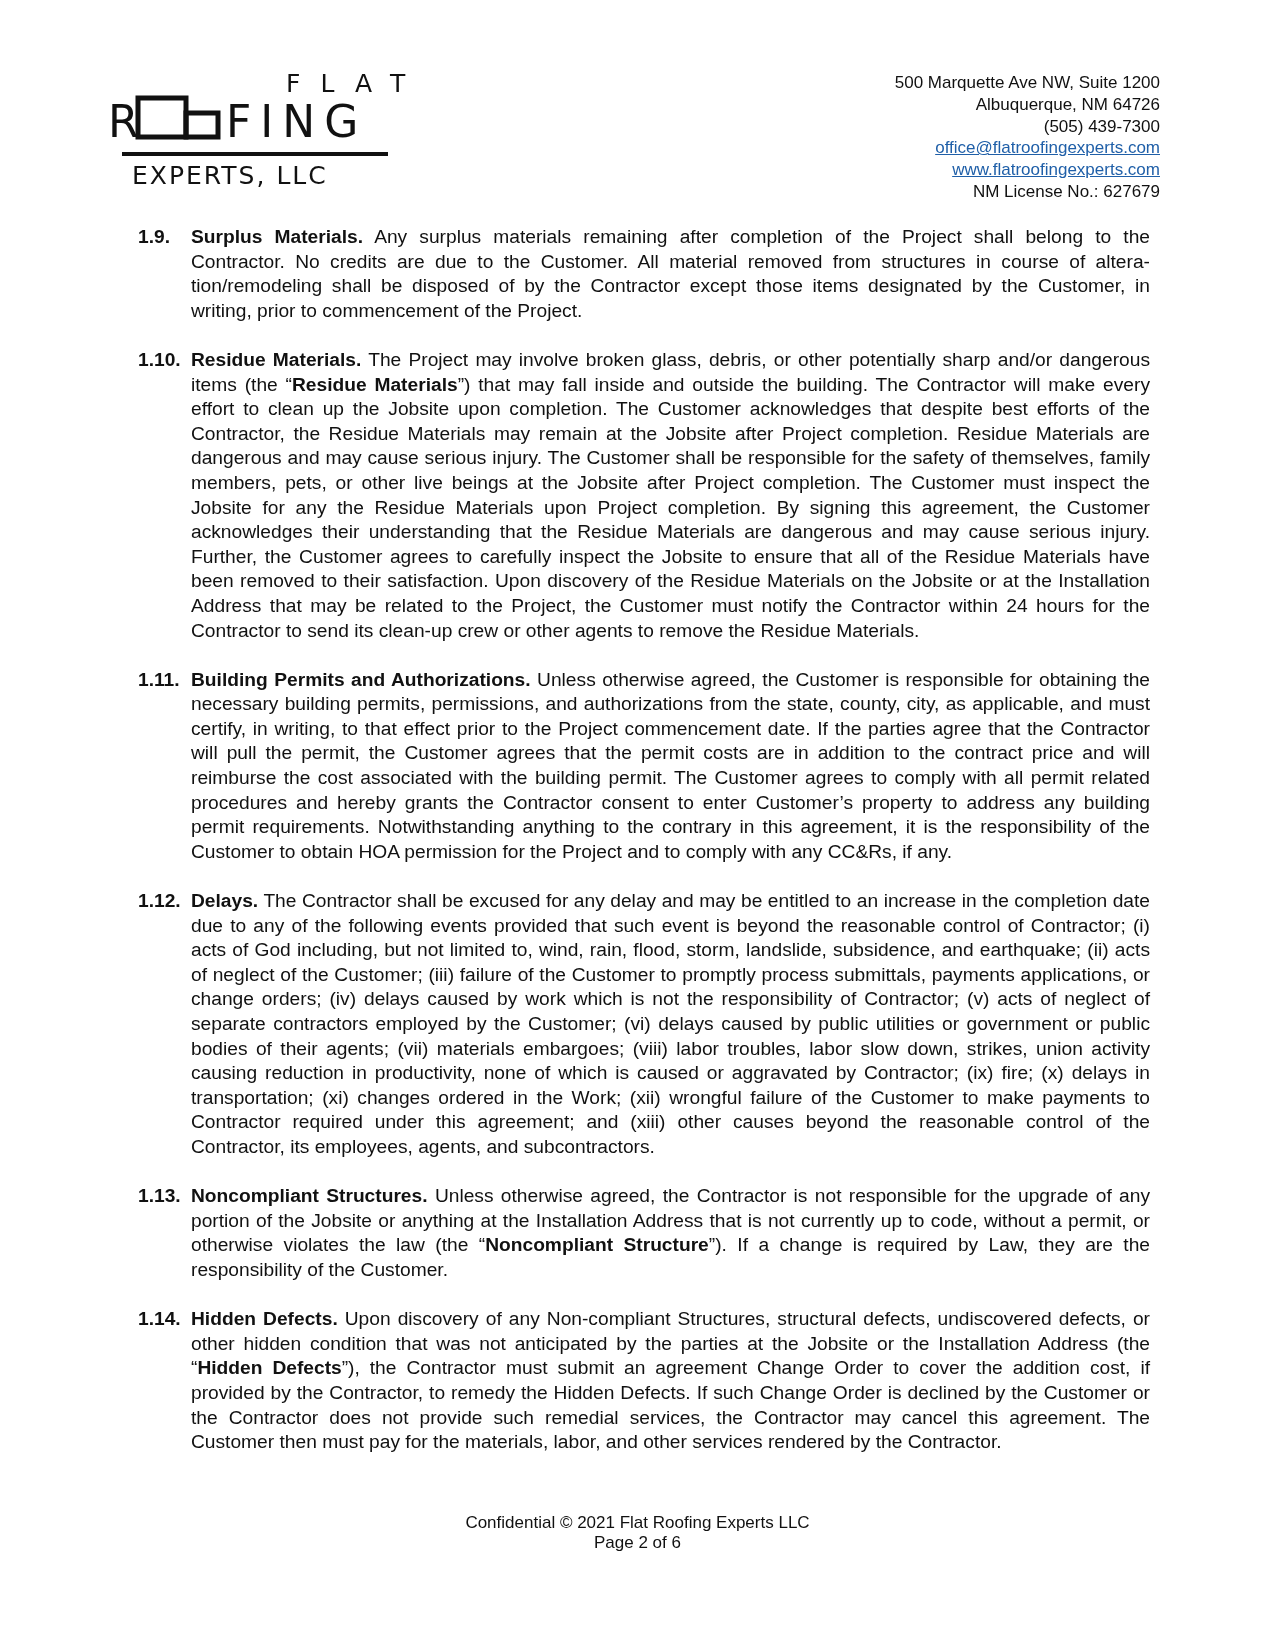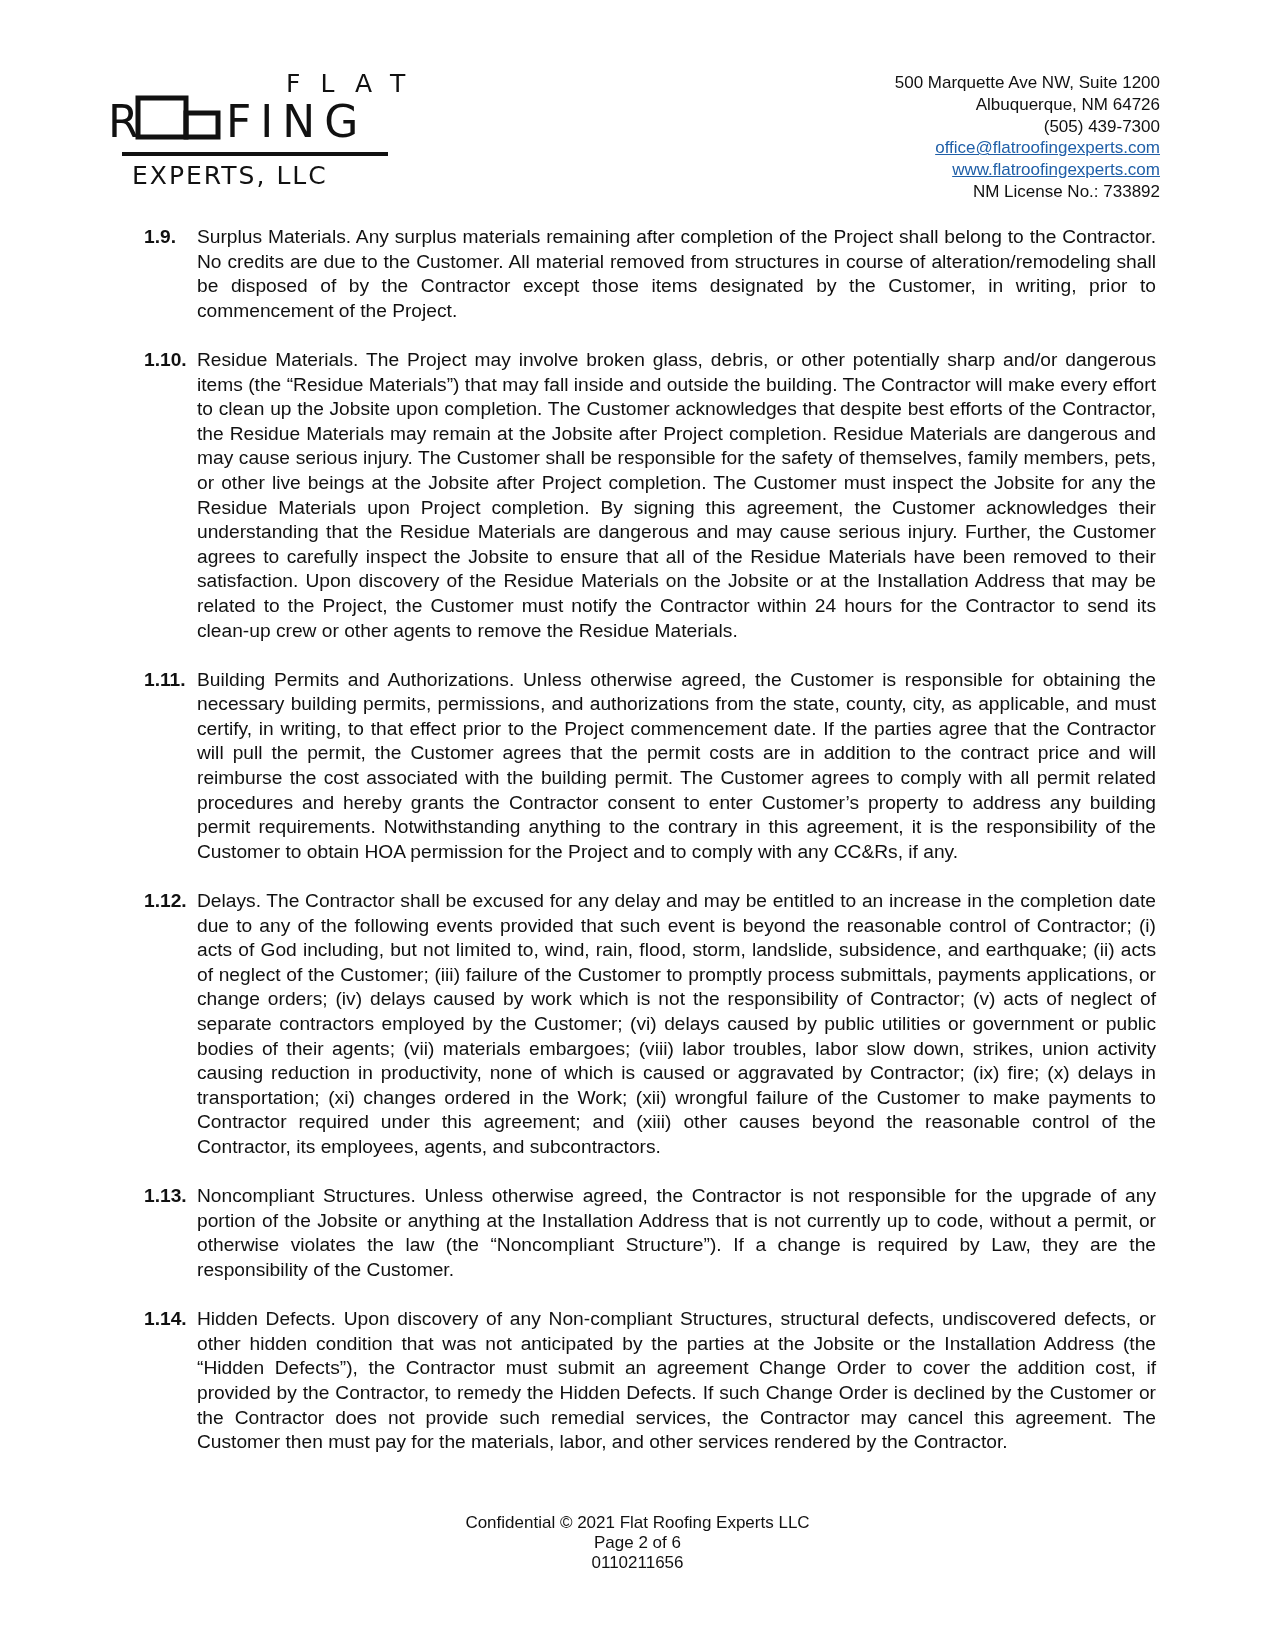--- a/index.html
+++ b/index.html
@@ -2,25 +2,25 @@
 <html><head>
 <meta charset="utf-8">
 <style>
   html, body { margin: 0; padding: 0; background: #ffffff; }
   body { width: 1275px; height: 1650px; position: relative; overflow: hidden;
          font-family: "Liberation Sans", sans-serif; color: #111; }
   .logo { position: absolute; left: 108px; top: 70px; width: 305px; height: 118px; }
   .address { position: absolute; right: 115px; top: 72px; text-align: right;
              font-size: 17px; line-height: 21.8px; margin-left: 35px; }
   .address a { color: #1f5fa8; text-decoration: underline; }
-  .sections { position: absolute; left: 144px; top: 225px; width: 1012px; }
+  .sections { position: absolute; left: 138px; top: 225px; width: 1012px; }
   .section { position: relative; padding-left: 53px; font-size: 19.2px; line-height: 24.6px;
              text-align: justify; margin-bottom: 24.6px; hyphens: manual; }
   .section .num { position: absolute; left: 0; top: 0; font-weight: bold; }
-  .section b { font-weight: normal; }
+  .section b { font-weight: bold; }
   .footer { position: absolute; left: 0; width: 1275px; top: 1513px; text-align: center;
             font-size: 17px; line-height: 20px; }
 </style>
 </head>
 <body>
 
 <div class="logo">
   <svg width="305" height="118" viewBox="0 0 305 118">
     <text x="178" y="22" font-family="DejaVu Sans, sans-serif" font-size="25" letter-spacing="20" fill="#111">FLAT</text>
     <text x="0" y="67" font-family="DejaVu Sans, sans-serif" font-size="44" fill="#111">R</text>
@@ -31,29 +31,28 @@
     <text x="24" y="114" font-family="DejaVu Sans, sans-serif" font-size="25" letter-spacing="2" fill="#111">EXPERTS, LLC</text>
   </svg>
 </div>
 
 <div class="address">
   <div>500 Marquette Ave NW, Suite 1200</div>
   <div>Albuquerque, NM 64726</div>
   <div>(505) 439-7300</div>
   <div><a>office@flatroofingexperts.com</a></div>
   <div><a>www.flatroofingexperts.com</a></div>
-  <div>NM License No.: 733892</div>
+  <div>NM License No.: 627679</div>
 </div>
 
 <div class="sections" id="sections">
     <div class="section"><span class="num">1.9.</span><b>Surplus Materials.</b><span> Any surplus materials remaining after completion of the Project shall belong to the Contractor. No credits are due to the Customer. All material removed from structures in course of altera­tion/remodeling shall be disposed of by the Contractor except those items designated by the Customer, in writing, prior to commencement of the Project.</span></div>
     <div class="section"><span class="num">1.10.</span><b>Residue Materials.</b><span> The Project may involve broken glass, debris, or other potentially sharp and/or dan­gerous items (the “</span><b>Residue Materials</b><span>”) that may fall inside and outside the building. The Contractor will make every effort to clean up the Jobsite upon completion. The Customer acknowledges that despite best efforts of the Contractor, the Residue Materials may remain at the Jobsite after Project completion. Resi­due Materials are dangerous and may cause serious injury. The Customer shall be responsible for the safety of themselves, family members, pets, or other live beings at the Jobsite after Project completion. The Customer must inspect the Jobsite for any the Residue Materials upon Project completion. By signing this agreement, the Customer acknowledges their understanding that the Residue Materials are danger­ous and may cause serious injury. Further, the Customer agrees to carefully inspect the Jobsite to ensure that all of the Residue Materials have been removed to their satisfaction. Upon discovery of the Residue Materials on the Jobsite or at the Installation Address that may be related to the Project, the Customer must notify the Contractor within 24 hours for the Contractor to send its clean-up crew or other agents to remove the Residue Materials.</span></div>
     <div class="section"><span class="num">1.11.</span><b>Building Permits and Authorizations.</b><span> Unless otherwise agreed, the Customer is responsible for obtain­ing the necessary building permits, permissions, and authorizations from the state, county, city, as appli­cable, and must certify, in writing, to that effect prior to the Project commencement date. If the parties agree that the Contractor will pull the permit, the Customer agrees that the permit costs are in addition to the contract price and will reimburse the cost associated with the building permit. The Customer agrees to comply with all permit related procedures and hereby grants the Contractor consent to enter Customer’s property to address any building permit requirements. Notwithstanding anything to the contrary in this agreement, it is the responsibility of the Customer to obtain HOA permission for the Project and to comply with any CC&amp;Rs, if any.</span></div>
     <div class="section"><span class="num">1.12.</span><b>Delays.</b><span> The Contractor shall be excused for any delay and may be entitled to an increase in the comple­tion date due to any of the following events provided that such event is beyond the reasonable control of Contractor; (i) acts of God including, but not limited to, wind, rain, flood, storm, landslide, subsidence, and earthquake; (ii) acts of neglect of the Customer; (iii) failure of the Customer to promptly process submittals, payments applications, or change orders; (iv) delays caused by work which is not the responsibility of Contractor; (v) acts of neglect of separate contractors employed by the Customer; (vi) delays caused by public utilities or government or public bodies of their agents; (vii) materials embargoes; (viii) labor trou­bles, labor slow down, strikes, union activity causing reduction in productivity, none of which is caused or aggravated by Contractor; (ix) fire; (x) delays in transportation; (xi) changes ordered in the Work; (xii) wrongful failure of the Customer to make payments to Contractor required under this agreement; and (xiii) other causes beyond the reasonable control of the Contractor, its employees, agents, and subcontractors.</span></div>
     <div class="section"><span class="num">1.13.</span><b>Noncompliant Structures.</b><span> Unless otherwise agreed, the Contractor is not responsible for the upgrade of any portion of the Jobsite or anything at the Installation Address that is not currently up to code, without a permit, or otherwise violates the law (the “</span><b>Noncompliant Structure</b><span>”). If a change is required by Law, they are the responsibility of the Customer.</span></div>
     <div class="section"><span class="num">1.14.</span><b>Hidden Defects.</b><span> Upon discovery of any Non-compliant Structures, structural defects, undiscovered de­fects, or other hidden condition that was not anticipated by the parties at the Jobsite or the Installation Address (the “</span><b>Hidden Defects</b><span>”), the Contractor must submit an agreement Change Order to cover the addition cost, if provided by the Contractor, to remedy the Hidden Defects. If such Change Order is de­clined by the Customer or the Contractor does not provide such remedial services, the Contractor may cancel this agreement. The Customer then must pay for the materials, labor, and other services rendered by the Contractor.</span></div>
   </div>
 
 <div class="footer">
   <div>Confidential © 2021 Flat Roofing Experts LLC</div>
   <div>Page 2 of 6</div>
-  <div>0110211656</div>
 </div>
 
 </body></html>

